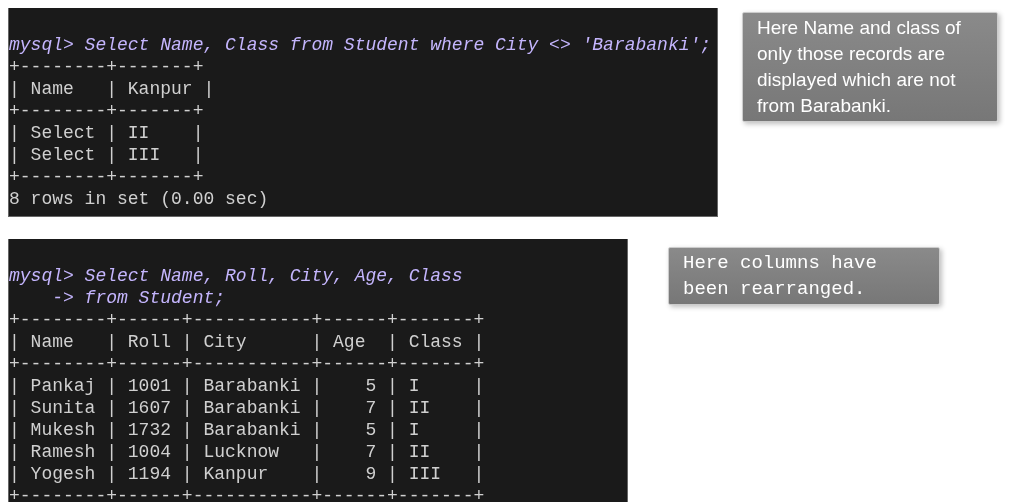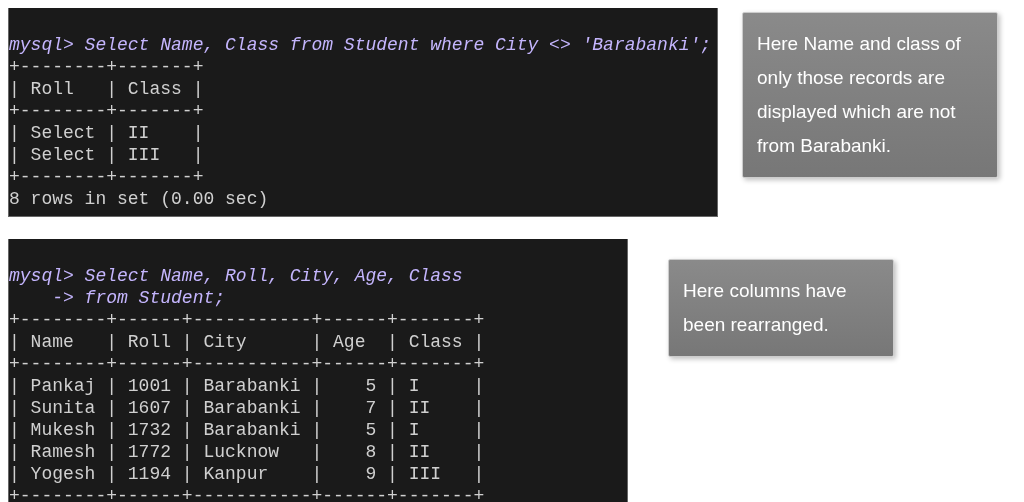--- a/index.html
+++ b/index.html
@@ -27,56 +27,56 @@
     white-space: pre;
     border: 1px solid #666;
     border-top: none;
   }
   .term1 { width: 710px; }
   .term2 { width: 620px; }
   .callout {
     background: linear-gradient(#8a8a8a, #777);
     color: #fff;
     font-size: 19px;
-    line-height: 34px;
-    padding: 14px 14px;
+    line-height: 26px;
+    padding: 2px 14px;
     border: 1px solid #ccc;
     border-radius: 2px;
     box-shadow: 2px 2px 5px rgba(0,0,0,0.25);
     margin-left: 24px;
   }
   .callout1 { width: 256px; margin-top: 4px; }
-  .callout2 { width: 226px; margin-top: 20px; margin-left: 40px;}
+  .callout2 { width: 272px; margin-top: 8px; margin-left: 40px; font-family: Liberation Mono, monospace;}
   .prompt { color: #c4b5fd; font-style: italic; }
   .divider, .content { color: #d0d0d0; }
 </style>
 </head>
 <body>
 
 <div class="row">
   <div class="terminal term1">
 <span class="prompt">mysql&gt; Select Name, Class from Student where City &lt;&gt; 'Barabanki';</span>
 <span class="divider">+--------+-------+</span>
-<span class="content">| Roll   | Class |</span>
+<span class="content">| Name   | Kanpur |</span>
 <span class="divider">+--------+-------+</span>
 <span class="content">| Select | II    |</span>
 <span class="content">| Select | III   |</span>
 <span class="divider">+--------+-------+</span>
 <span class="content">8 rows in set (0.00 sec)</span></div>
   <div class="callout callout1">Here Name and class of only those records are displayed which are not from Barabanki.</div>
 </div>
 
 <div class="row">
   <div class="terminal term2">
 <span class="prompt">mysql&gt; Select Name, Roll, City, Age, Class</span>
 <span class="prompt">    -&gt; from Student;</span>
 <span class="divider">+--------+------+-----------+------+-------+</span>
 <span class="content">| Name   | Roll | City      | Age  | Class |</span>
 <span class="divider">+--------+------+-----------+------+-------+</span>
 <span class="content">| Pankaj | 1001 | Barabanki |    5 | I     |</span>
 <span class="content">| Sunita | 1607 | Barabanki |    7 | II    |</span>
 <span class="content">| Mukesh | 1732 | Barabanki |    5 | I     |</span>
-<span class="content">| Ramesh | 1772 | Lucknow   |    8 | II    |</span>
+<span class="content">| Ramesh | 1004 | Lucknow   |    7 | II    |</span>
 <span class="content">| Yogesh | 1194 | Kanpur    |    9 | III   |</span>
 <span class="divider">+--------+------+-----------+------+-------+</span>
 </div>
   <div class="callout callout2">Here columns have been rearranged.</div>
 </div>
 
 </body></html>

